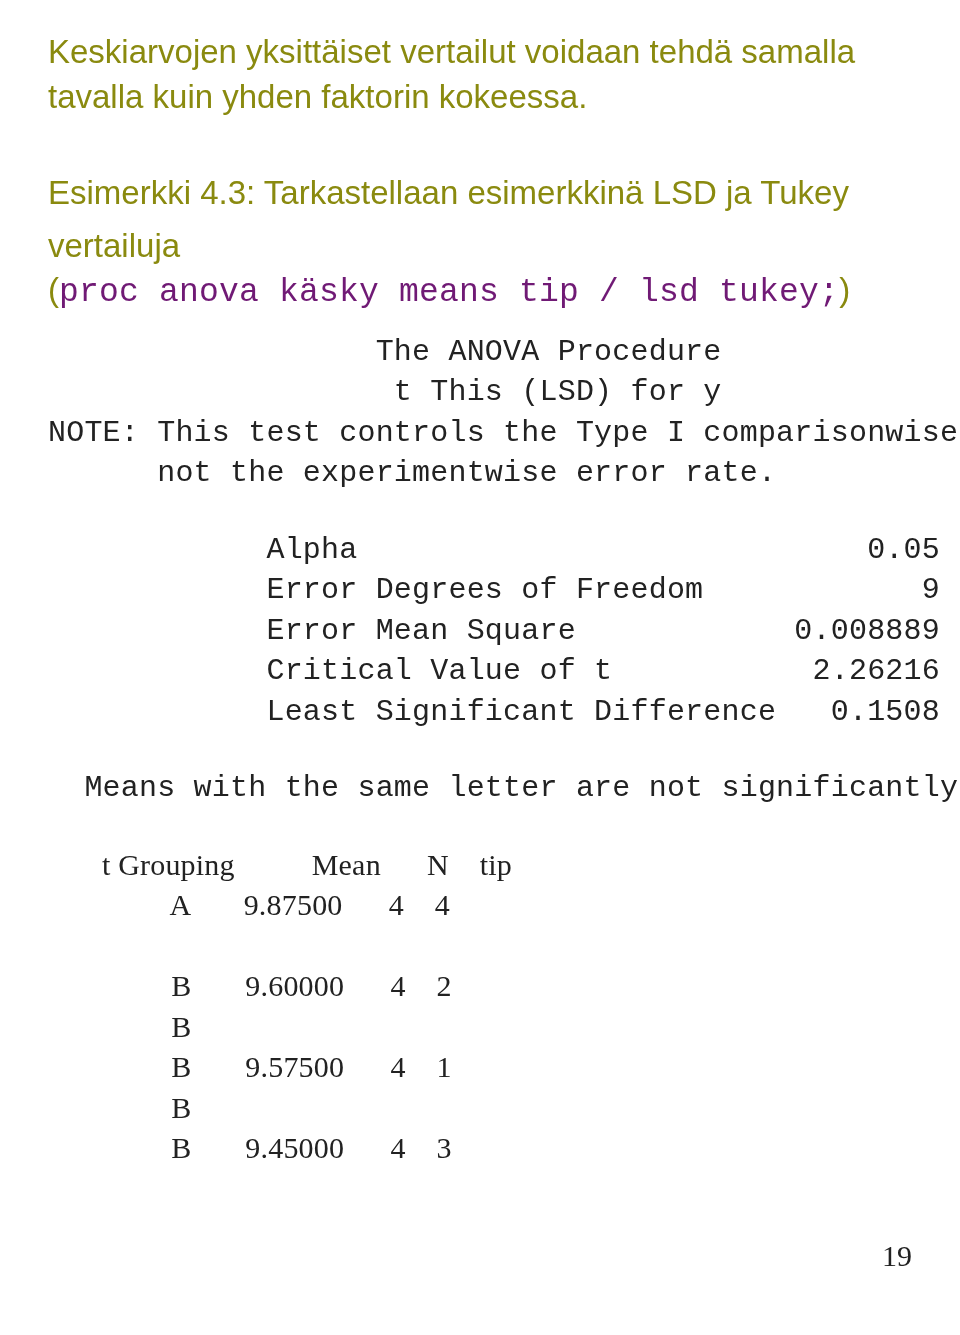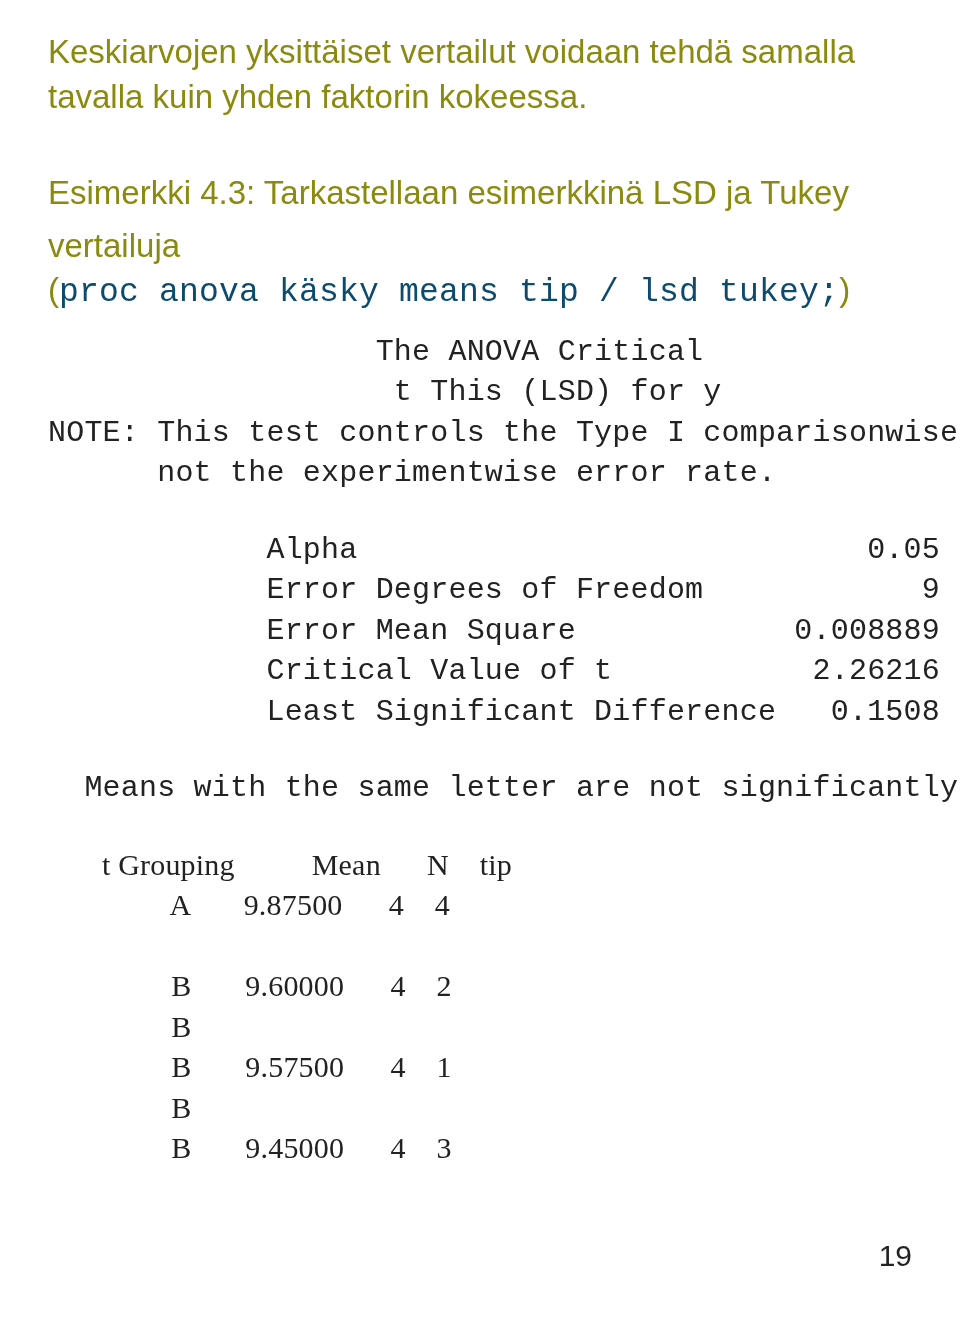--- a/index.html
+++ b/index.html
@@ -30,47 +30,47 @@
   .mono {
     font-family: "Courier New", Courier, monospace;
     font-size: 30px;
     line-height: 1.35;
     white-space: pre;
     color: #222;
     margin: 0;
     letter-spacing: 0.2px;
   }
   .mono-olive {
-    color: #0c4a6e;
+    color: #701a75;
   }
   .block {
     margin-top: 16px;
   }
   .pagenum {
     text-align: right;
-    font-family: Liberation Sans, sans-serif;
+    font-family: Liberation Serif, serif;
     font-size: 30px;
     color: #222;
     margin-top: 70px;
   }
 </style>
 </head>
 <body>
 
 <p class="lead olive">Keskiarvojen yksittäiset vertailut voidaan tehdä samalla tavalla kuin yhden faktorin kokeessa.</p>
 
 <p class="example-line olive">
   <span>Esimerkki 4.3</span><span>: Tarkastellaan esimerkkinä LSD ja Tukey</span>
 </p>
 <p class="example-line olive">
   <span>vertailuja (</span><span class="mono mono-olive" style="font-size:33px;">proc anova käsky means tip / lsd tukey;</span><span>)</span>
 </p>
 
 <div class="block">
-  <pre class="mono">                  The ANOVA Critical</pre>
+  <pre class="mono">                  The ANOVA Procedure</pre>
   <pre class="mono">                   t This (LSD) for y</pre>
   <pre class="mono">NOTE: This test controls the Type I comparisonwise error rate,
       not the experimentwise error rate.</pre>
 </div>
 
 <pre class="mono" style="margin-top:36px;">            Alpha                            0.05
             Error Degrees of Freedom            9
             Error Mean Square            0.008889
             Critical Value of t           2.26216
             Least Significant Difference   0.1508</pre>

